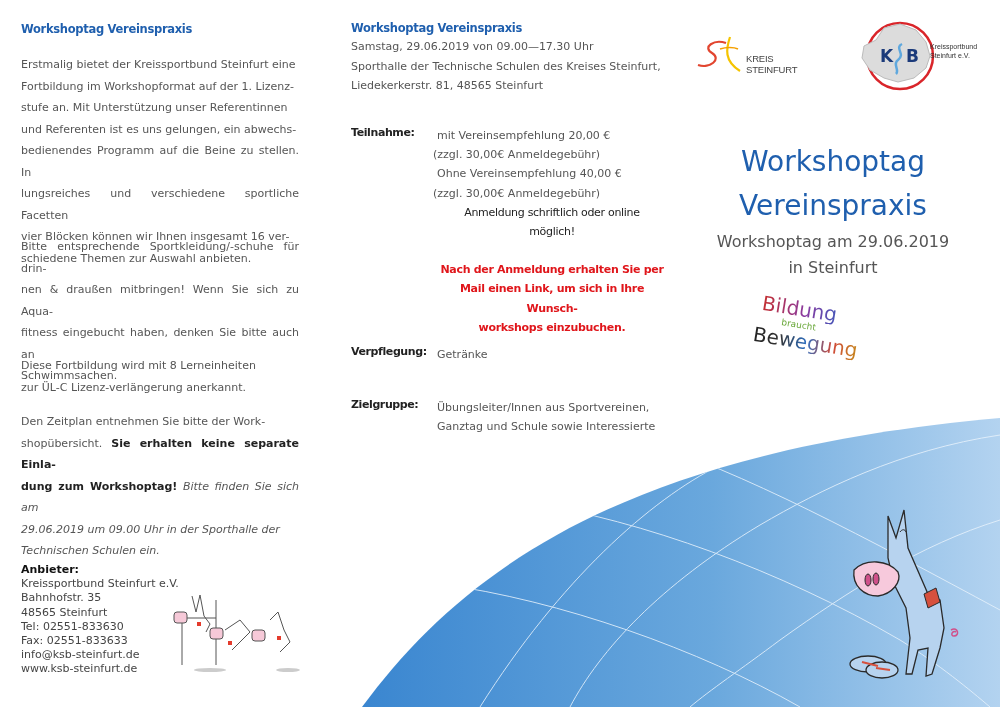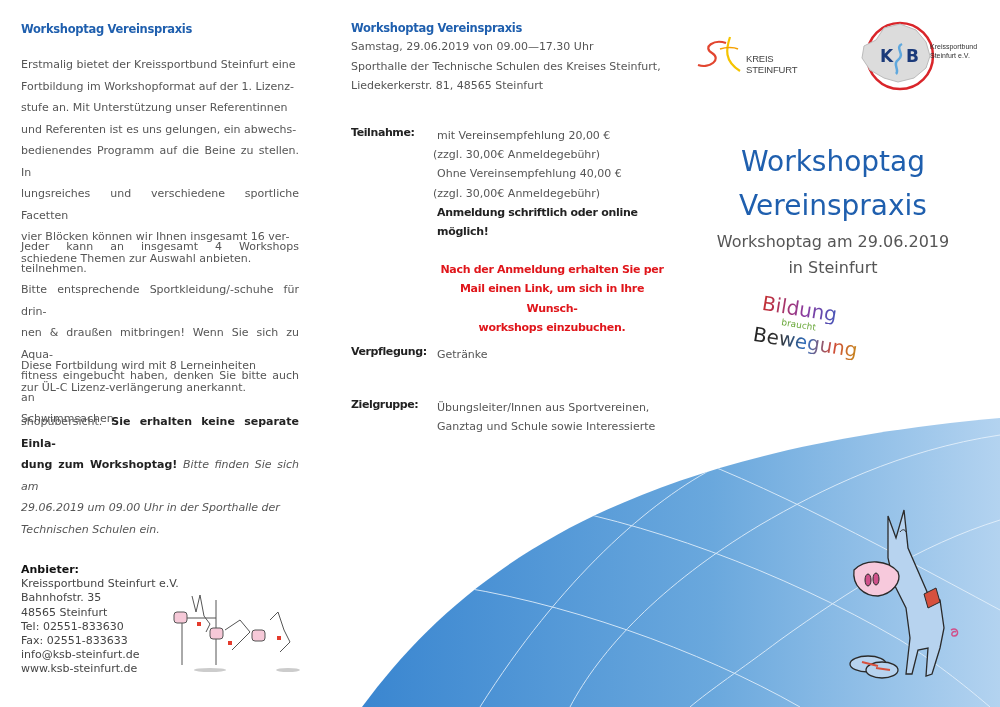--- a/index.html
+++ b/index.html
@@ -25,21 +25,21 @@
   .contact { position: absolute; left: 21px; top: 563px; font-size: 11px; line-height: 14.2px; color: #444; }
   .contact .hdr { color: #111; font-weight: bold; }
 
   
   .mid-block { position: absolute; left: 18px; font-size: 11px; color: #555; }
   .mid-lines { line-height: 19.5px; }
   .row { position: absolute; left: 18px; width: 310px; font-size: 11px; }
   .row .lbl { position: absolute; left: 0; top: 0; color: #222; font-weight: bold; font-size: 11px; letter-spacing: -0.4px; }
   .row .val { position: absolute; left: 86px; top: 0; width: 230px; line-height: 19.2px; color: #555; }
   .red { color: #e0161b; font-weight: bold; letter-spacing: -0.3px; text-align: center; }
-  .blk { color: #222; font-weight: bold; letter-spacing: -0.3px; }
+  .blk { color: #222; font-weight: normal; letter-spacing: -0.3px; text-align: center; }
 
   
   .big-title { position: absolute; left: 0; width: 334px; text-align: center; color: #1f5fae; font-size: 28px; line-height: 44px; top: 140px; }
   .sub-title { position: absolute; left: 0; width: 334px; text-align: center; color: #555; font-size: 16px; line-height: 26px; top: 229px; }
 
   .globe { position: absolute; left: 0; top: 0; width: 1000px; height: 707px; pointer-events: none; }
 </style>
 </head>
 <body>
 
@@ -73,33 +73,33 @@
     <div>Fortbildung im Workshopformat auf der 1. Lizenz-</div>
     <div>stufe an. Mit Unterstützung unser Referentinnen</div>
     <div>und Referenten ist es uns gelungen, ein abwechs-</div>
     <div>bedienendes Programm auf die Beine zu stellen. In</div>
     <div>lungsreiches und verschiedene sportliche Facetten</div>
     <div>vier Blöcken können wir Ihnen insgesamt 16 ver-</div>
     <div>schiedene Themen zur Auswahl anbieten.</div>
   </div>
 
   <div class="body-text left-p" style="top:236px;">
-    <div>Jeder kann an insgesamt 4 Workshops teilnehmen.</div>
     <div>Bitte entsprechende Sportkleidung/-schuhe für drin-</div>
     <div>nen &amp; draußen mitbringen! Wenn Sie sich zu Aqua-</div>
     <div>fitness eingebucht haben, denken Sie bitte auch an</div>
     <div>Schwimmsachen.</div>
   </div>
 
   <div class="body-text left-p" style="top:355px;">
     <div>Diese Fortbildung wird mit 8 Lerneinheiten</div>
     <div>zur ÜL-C Lizenz-verlängerung anerkannt.</div>
   </div>
 
   <div class="body-text left-p" style="top:411px;">
+    <div>Den Zeitplan entnehmen Sie bitte der Work-</div>
     <div>
       <span>shopübersicht.</span>
       <span class="bold">Sie erhalten keine separate Einla-</span>
     </div>
     <div>
       <span class="bold">dung zum Workshoptag!</span>
       <span class="ital">Bitte finden Sie sich am</span>
     </div>
     <div class="ital">29.06.2019 um 09.00 Uhr in der Sporthalle der</div>
     <div class="ital">Technischen Schulen ein.</div>

